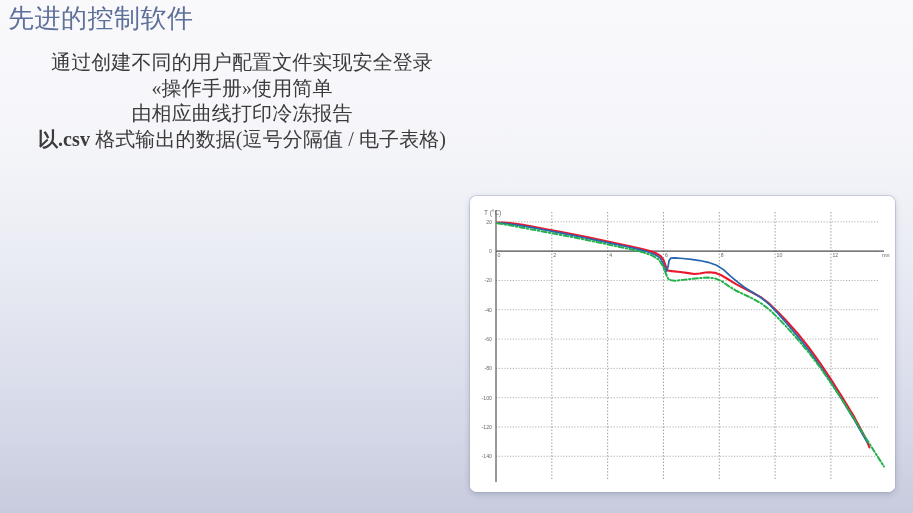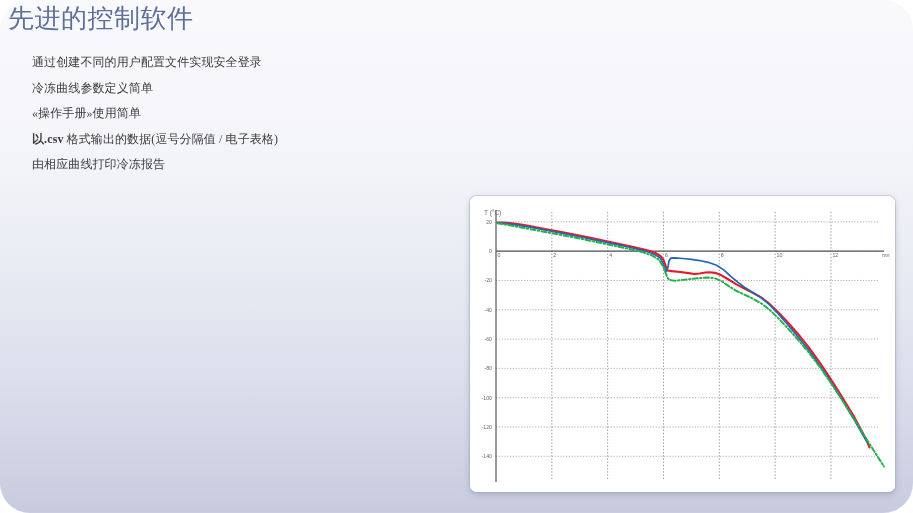--- a/index.html
+++ b/index.html
@@ -18,21 +18,20 @@
     height: 513px;
     background: linear-gradient(to bottom,
                 #f9f9fc 0%,
                 #f7f7fb 18%,
                 #f2f3f8 34%,
                 #e9ebf3 52%,
                 #dee1ed 70%,
                 #d2d6e6 86%,
                 #c7cbdd 100%);
     overflow: hidden;
-    border-radius: 30px;
   }
 
   
   #title {
     position: absolute;
     left: 8px;
     top: 2px;
     font-family: "Liberation Serif", serif;
     font-size: 26px;
     line-height: 34px;
@@ -43,25 +42,26 @@
 
   
   #bullets {
     position: absolute;
     left: 32px;
     top: 50px;
     width: 420px;
   }
   .bullet-line {
     font-family: "Liberation Serif", serif;
-    font-size: 12px;
+    font-size: 20px;
     line-height: 25.5px;
     color: #3b3b3b;
     white-space: nowrap;
     letter-spacing: 0.1px;
+    text-align: center;
   }
   .bullet-line .bold {
     font-weight: bold;
   }
 
   
   #chart-card {
     position: absolute;
     left: 470px;
     top: 196px;
@@ -89,24 +89,23 @@
 </style>
 </head>
 <body>
 
 <div id="slide">
 
   <div id="title">先进的控制软件</div>
 
   <div id="bullets">
       <div class="bullet-line"><span>通过创建不同的用户配置文件实现安全登录</span></div>
-      <div class="bullet-line"><span>冷冻曲线参数定义简单</span></div>
       <div class="bullet-line"><span>«操作手册»使用简单</span></div>
+      <div class="bullet-line"><span>由相应曲线打印冷冻报告</span></div>
       <div class="bullet-line"><span class="bold">以.csv</span><span> 格式输出的数据(逗号分隔值 / 电子表格)</span></div>
-      <div class="bullet-line"><span>由相应曲线打印冷冻报告</span></div>
     </div>
 
   <div id="chart-card">
     <div id="chart-inner">
       <svg id="chart-svg" width="425" height="296" viewBox="0 0 425 296">
         <rect x="0" y="0" width="425" height="296" fill="#ffffff"></rect>
         <g id="grid-layer">
             <line x1="26" y1="25.860465116279073" x2="408" y2="25.860465116279073" stroke="#8e8e8e" stroke-width="0.7" stroke-dasharray="1.2,1.6"></line>
             <line x1="26" y1="55.16279069767444" x2="408" y2="55.16279069767444" stroke="#8e8e8e" stroke-width="0.7" stroke-dasharray="1.2,1.6"></line>
             <line x1="26" y1="84.46511627906978" x2="408" y2="84.46511627906978" stroke="#8e8e8e" stroke-width="0.7" stroke-dasharray="1.2,1.6"></line>

